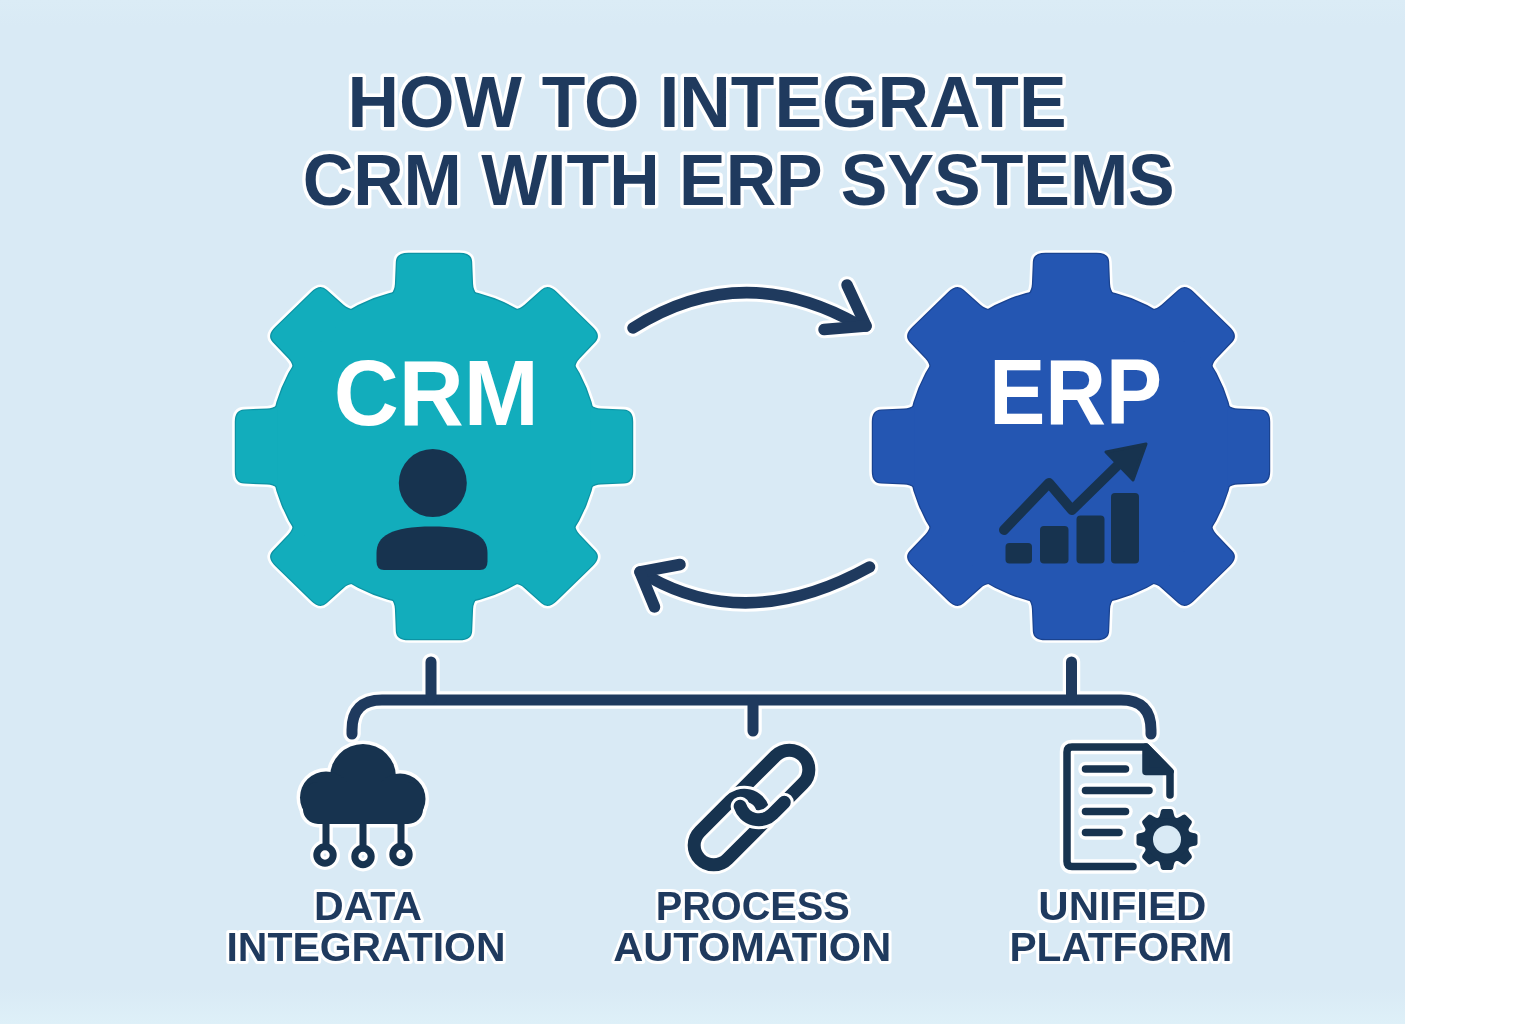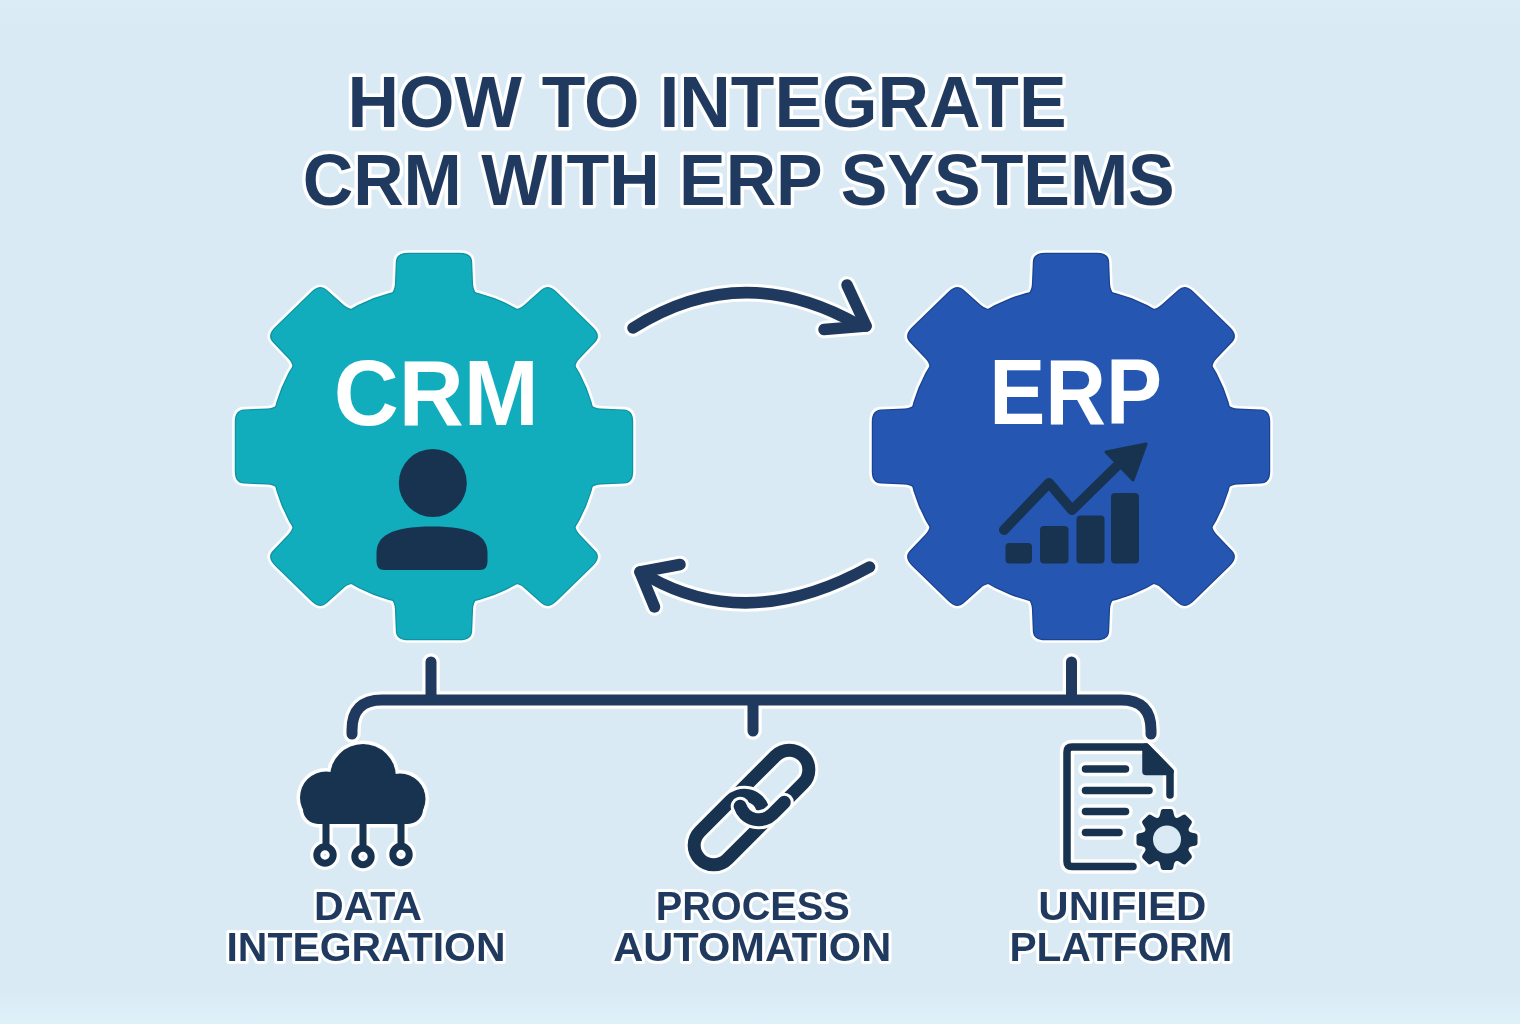--- a/index.html
+++ b/index.html
@@ -1,16 +1,16 @@
 <!DOCTYPE html>
 <html><head>
 <meta charset="utf-8">
 <style>
   html,body { margin:0; padding:0; }
-  .page { width:1520px; height:1024px; position:relative; overflow:hidden;
+  .page { width:1405px; height:1024px; position:relative; overflow:hidden;
     background:linear-gradient(180deg, #dbecf6 0%, #d9eaf5 2.5%, #d9eaf5 96.5%, #def0f8 100%);text-align:right; }
   svg { display:block; filter:blur(0.45px); }
   text { font-family:"Liberation Sans", sans-serif; font-weight:bold; }
 </style>
 </head>
 <body>
 <div class="page">
 <svg width="1536" height="1024" viewBox="0 0 1536 1024">
   <g transform="translate(434,446.5) scale(1.018,0.99)">
     <g fill="#12adbc" stroke="#ffffff" stroke-width="7.5">

